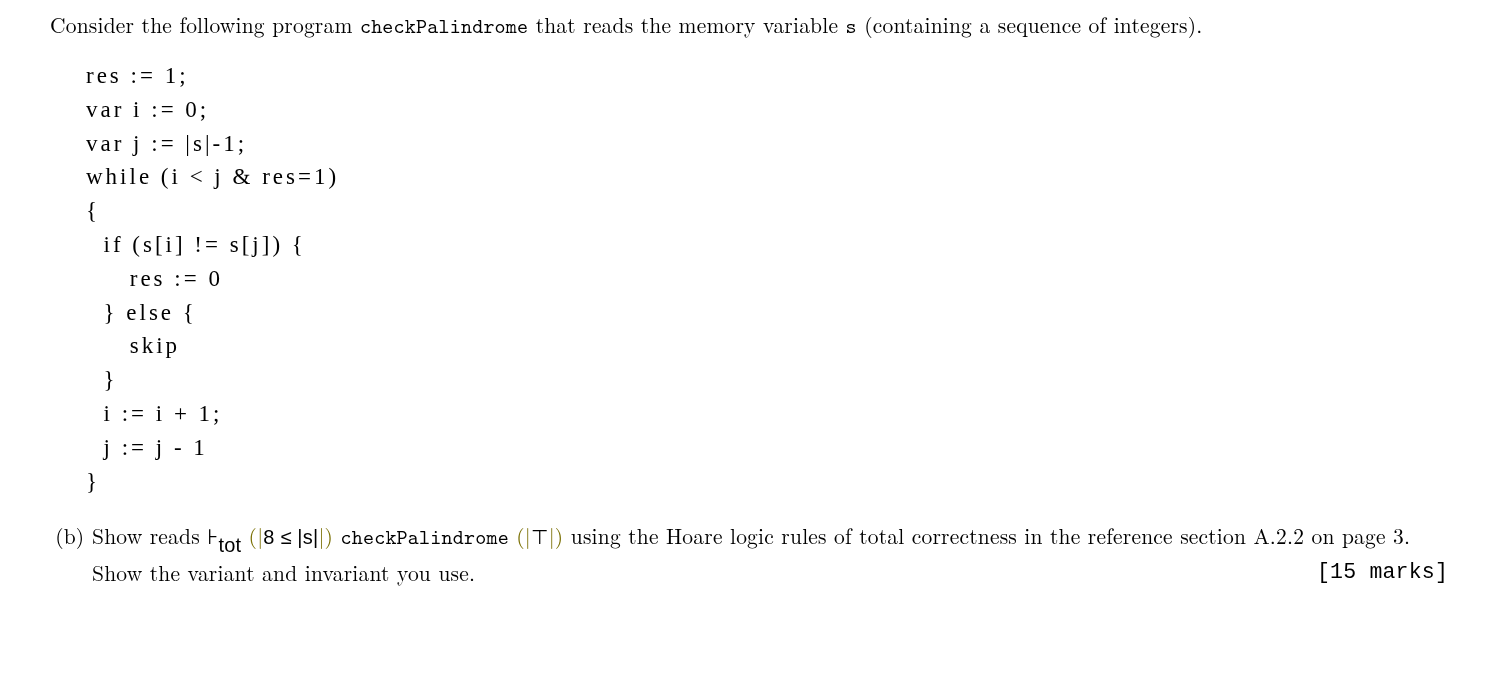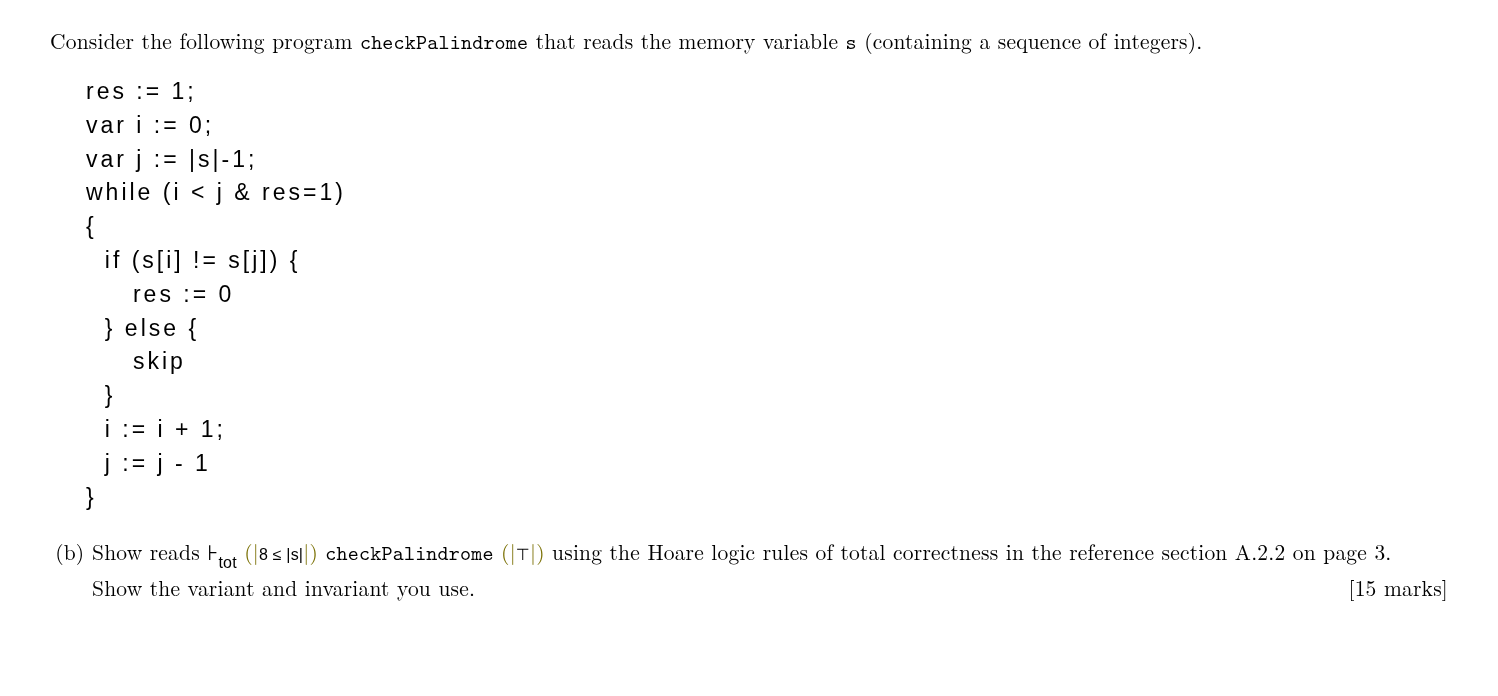--- a/index.html
+++ b/index.html
@@ -6,35 +6,35 @@
       margin: 0;
       padding: 0;
       background: #fff;
       font-family: "Latin Modern Roman", "Computer Modern", Georgia, serif;
       color: #000;
     }
     .page {
       width: 1498px;
       height: 696px;
       box-sizing: border-box;
-      padding: 26px 50px 10px 50px;
+      padding: 10px 50px 10px 50px;
       position: relative;
     }
     .intro {
       font-size: 21.5px;
       line-height: 1.38;
       margin-bottom: 18px;
       letter-spacing: 0.2px;
     }
     .tt {
       font-family: "Latin Modern Mono", "Courier New", monospace;
       font-size: 21px;
     }
     .code {
-      font-family: Liberation Sans, sans-serif;
+      font-family: Liberation Serif, serif;
       font-size: 23px;
       line-height: 1.47;
       white-space: pre;
       margin-left: 36px;
       letter-spacing: 3px;
       margin-bottom: 22px;
     }
     .part-row {
       display: flex;
       align-items: flex-start;
@@ -58,24 +58,25 @@
       font-size: 15px;
       vertical-align: sub;
       position: relative;
       top: 2px;
     }
     .olive {
       color: #7c7207;
     }
     .marks {
       float: right;
+      font-family: Liberation Mono, monospace;
     }
     .sf {
       font-family: Arial, Helvetica, sans-serif;
-      font-size: 16px;
+      font-size: 20px;
     }
     .turnstile {
       font-family: Arial, Helvetica, sans-serif;
       font-size: 21px;
     }
   </style>
 </head>
 <body>
 
 <div class="page">

